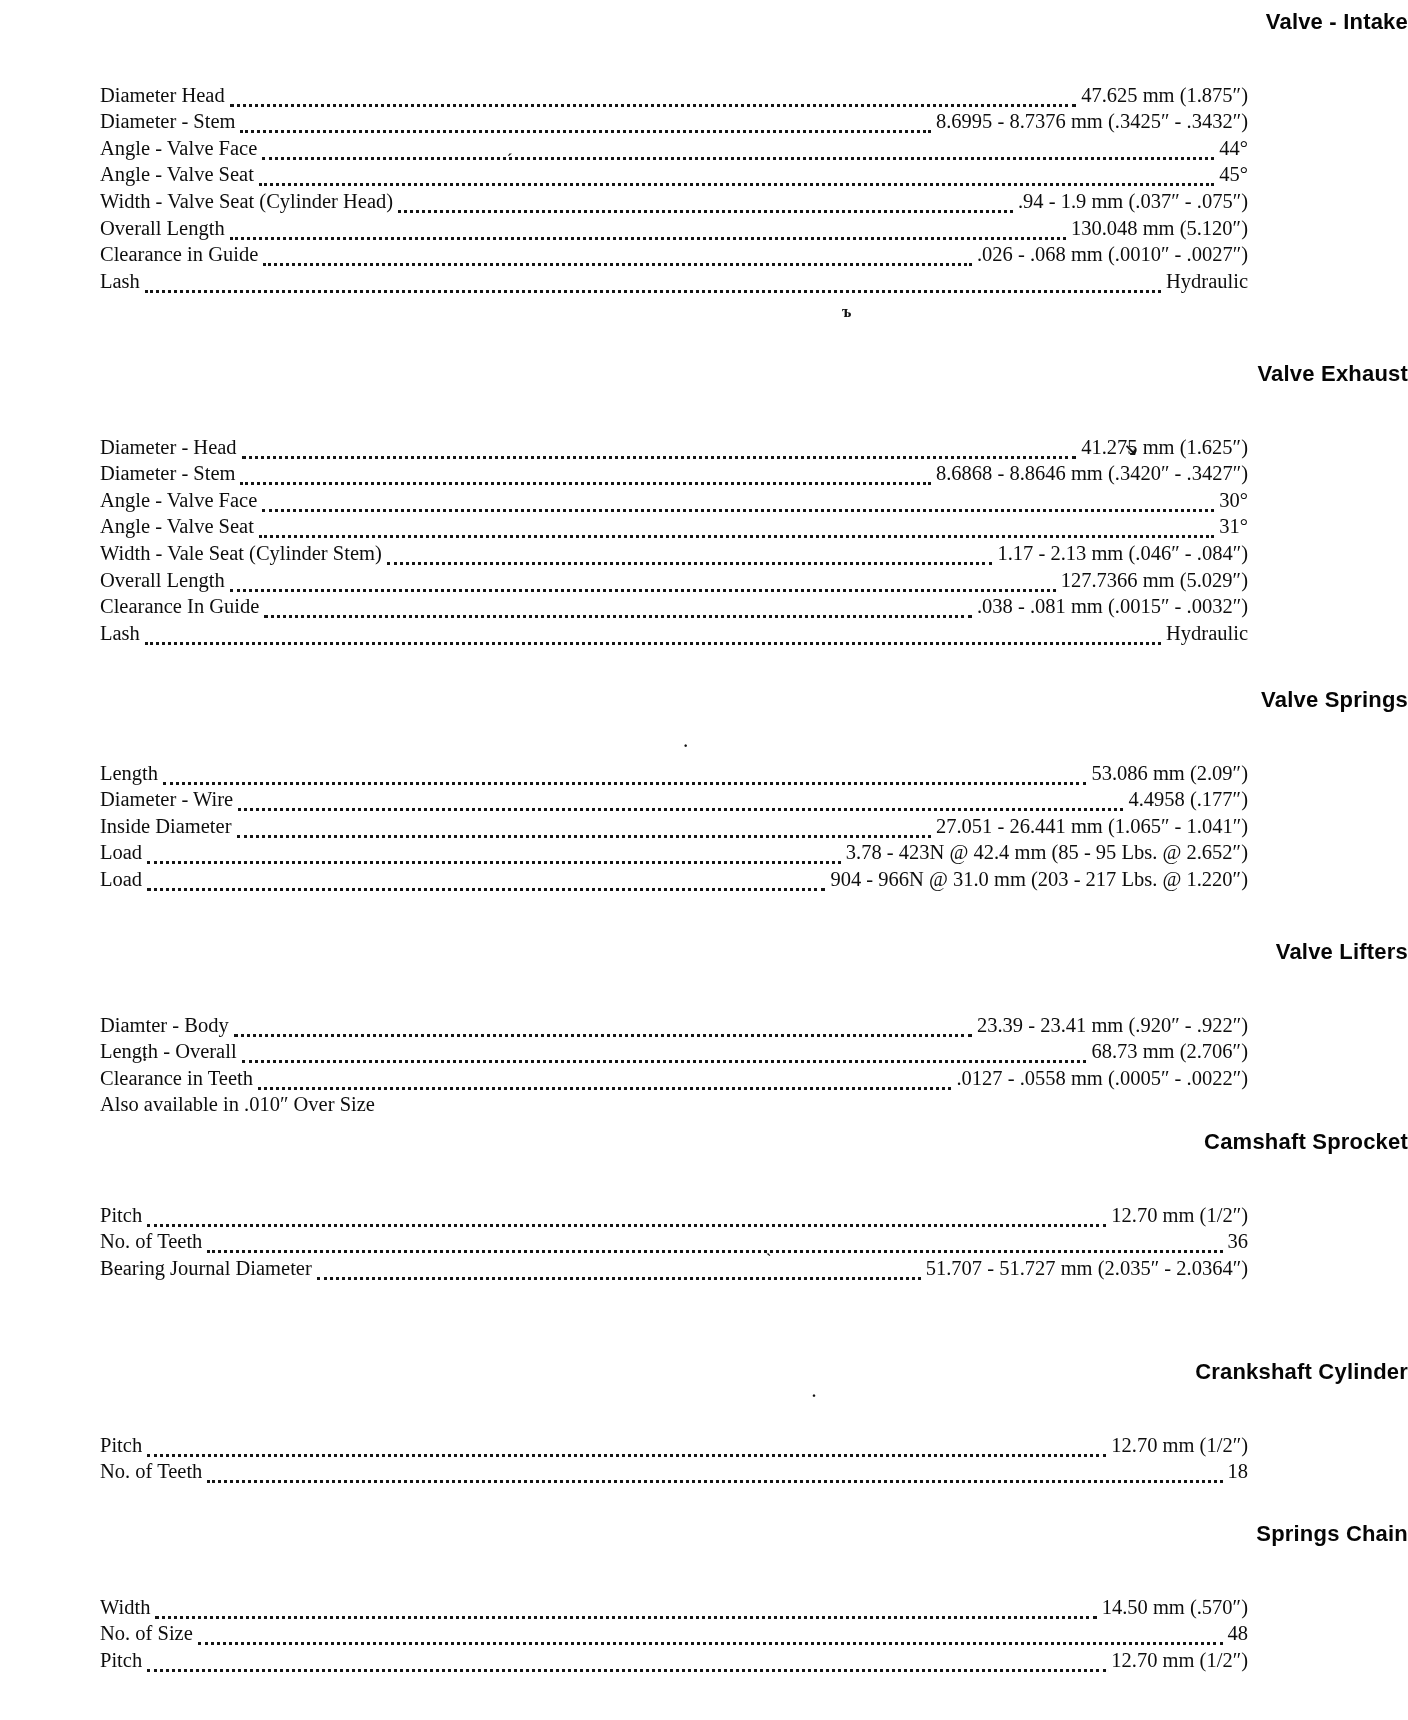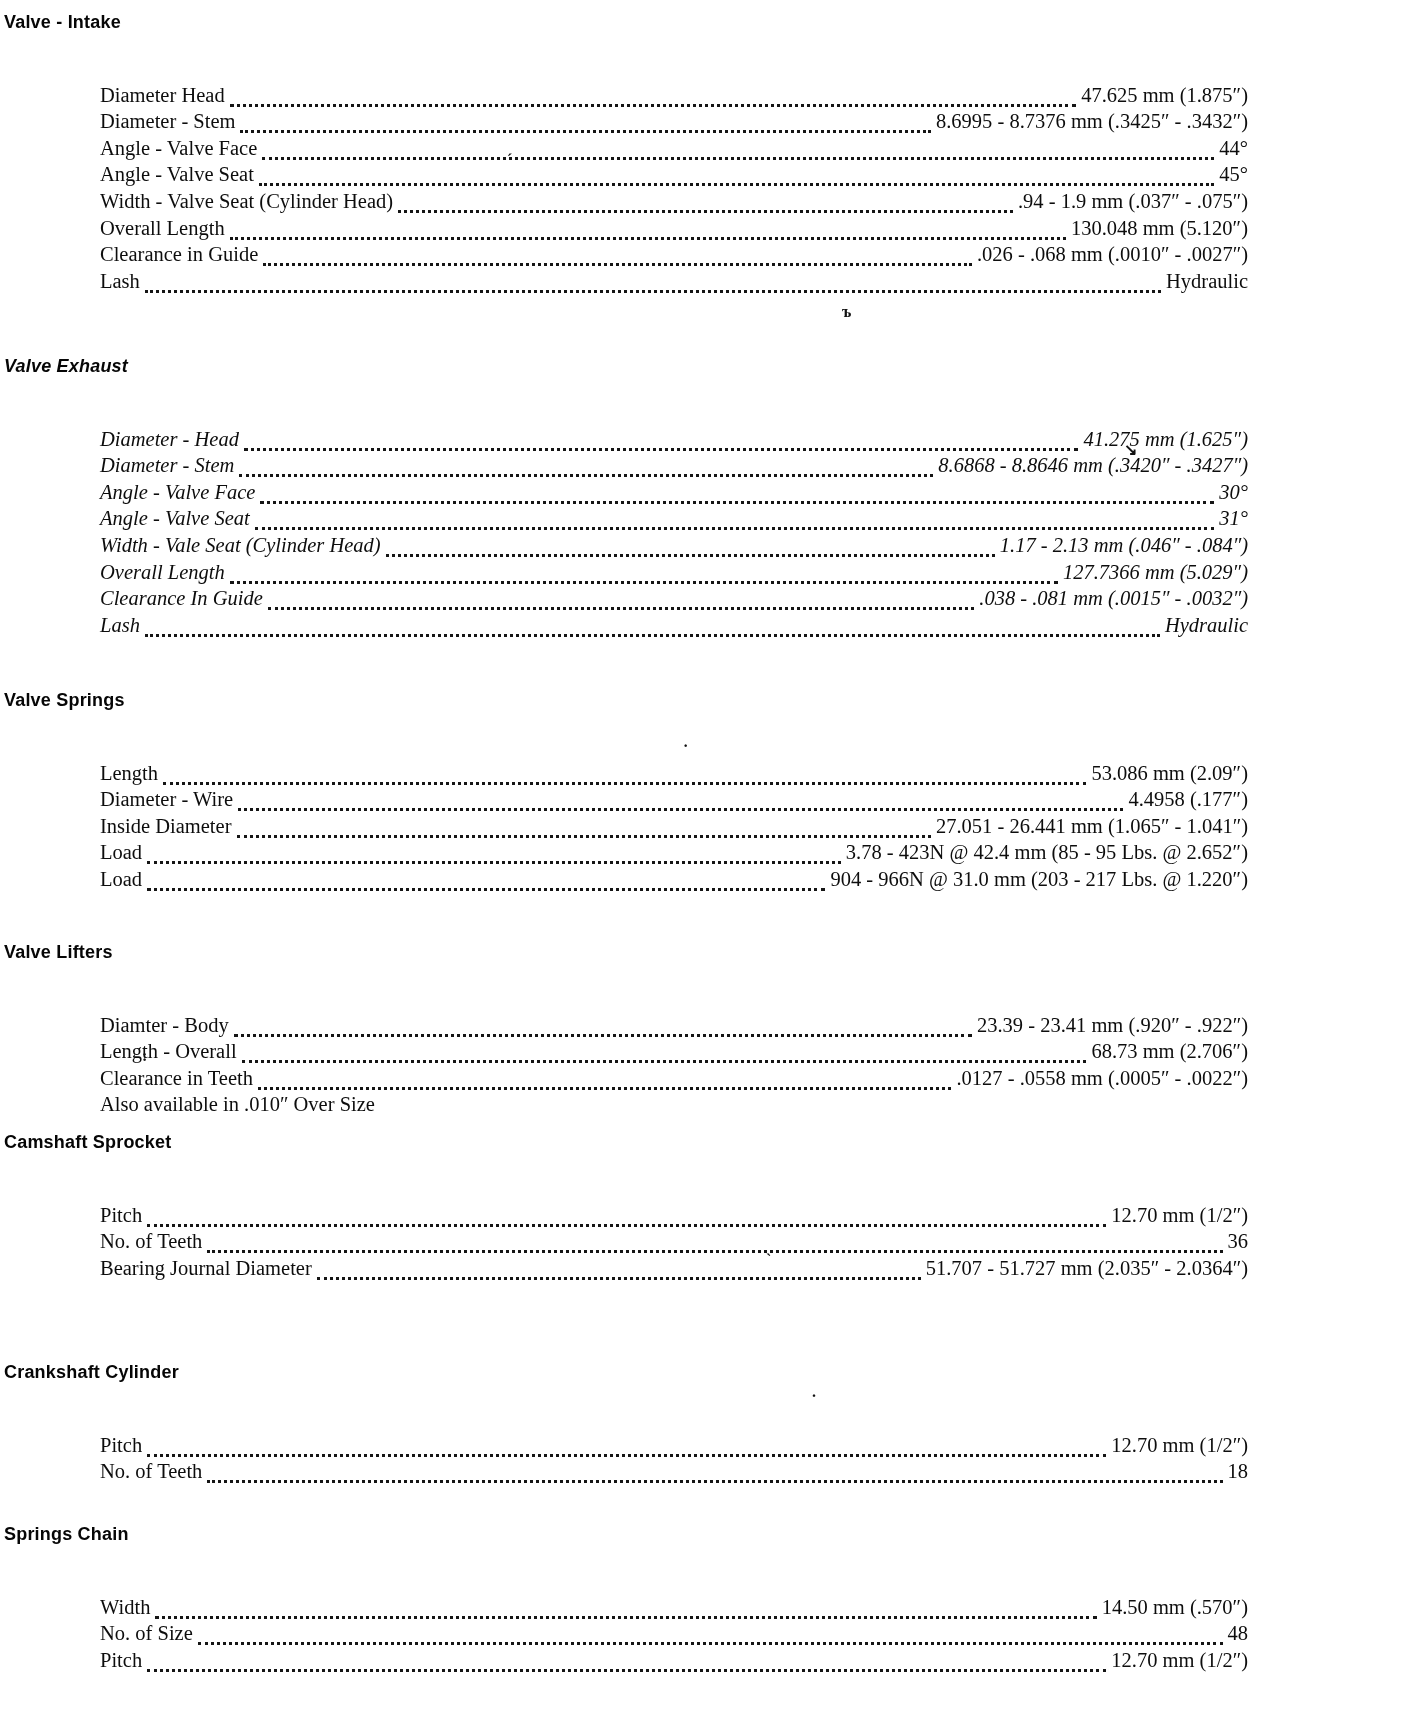--- a/index.html
+++ b/index.html
@@ -10,34 +10,35 @@
     color: #0d0d0d;
   }
   .page {
     position: relative;
     width: 1408px; height: 1720px;
     background: #ffffff;
     overflow: hidden;
   }
   .spec-section { position: absolute; left: 0; right: 0; }
   #sections-root section:nth-of-type(1) { top: 8px; }
-  #sections-root section:nth-of-type(2) { top: 352px; font-style: italic; }
+  #sections-root section:nth-of-type(2) { top: 360px; }
   #sections-root section:nth-of-type(3) { top: 686px; }
   #sections-root section:nth-of-type(4) { top: 938px; }
   #sections-root section:nth-of-type(5) { top: 1128px; }
   #sections-root section:nth-of-type(6) { top: 1358px; }
   #sections-root section:nth-of-type(7) { top: 1520px; }
   .section-title {
     font-family: "Liberation Sans", sans-serif;
     font-weight: 700;
-    font-size: 18px;
+    font-size: 22px;
     line-height: 28px;
     letter-spacing: 0.2px;
     margin-left: 4px;
     color: #060606;
+    text-align: right;
   }
   .rows {
     position: absolute;
     left: 100px; right: 160px;
     top: 72px;
   }
   .row {
     display: flex;
     align-items: flex-end;
     height: 26.6px;
@@ -140,21 +141,21 @@
     <span class="value">30°</span>
   </div>
 
   <div class="row">
     <span class="label">Angle - Valve Seat</span>
     <span class="dots"></span>
     <span class="value">31°</span>
   </div>
 
   <div class="row">
-    <span class="label">Width - Vale Seat (Cylinder Head)</span>
+    <span class="label">Width - Vale Seat (Cylinder Stem)</span>
     <span class="dots"></span>
     <span class="value">1.17 - 2.13 mm (.046″ - .084″)</span>
   </div>
 
   <div class="row">
     <span class="label">Overall Length</span>
     <span class="dots"></span>
     <span class="value">127.7366 mm (5.029″)</span>
   </div>
 

